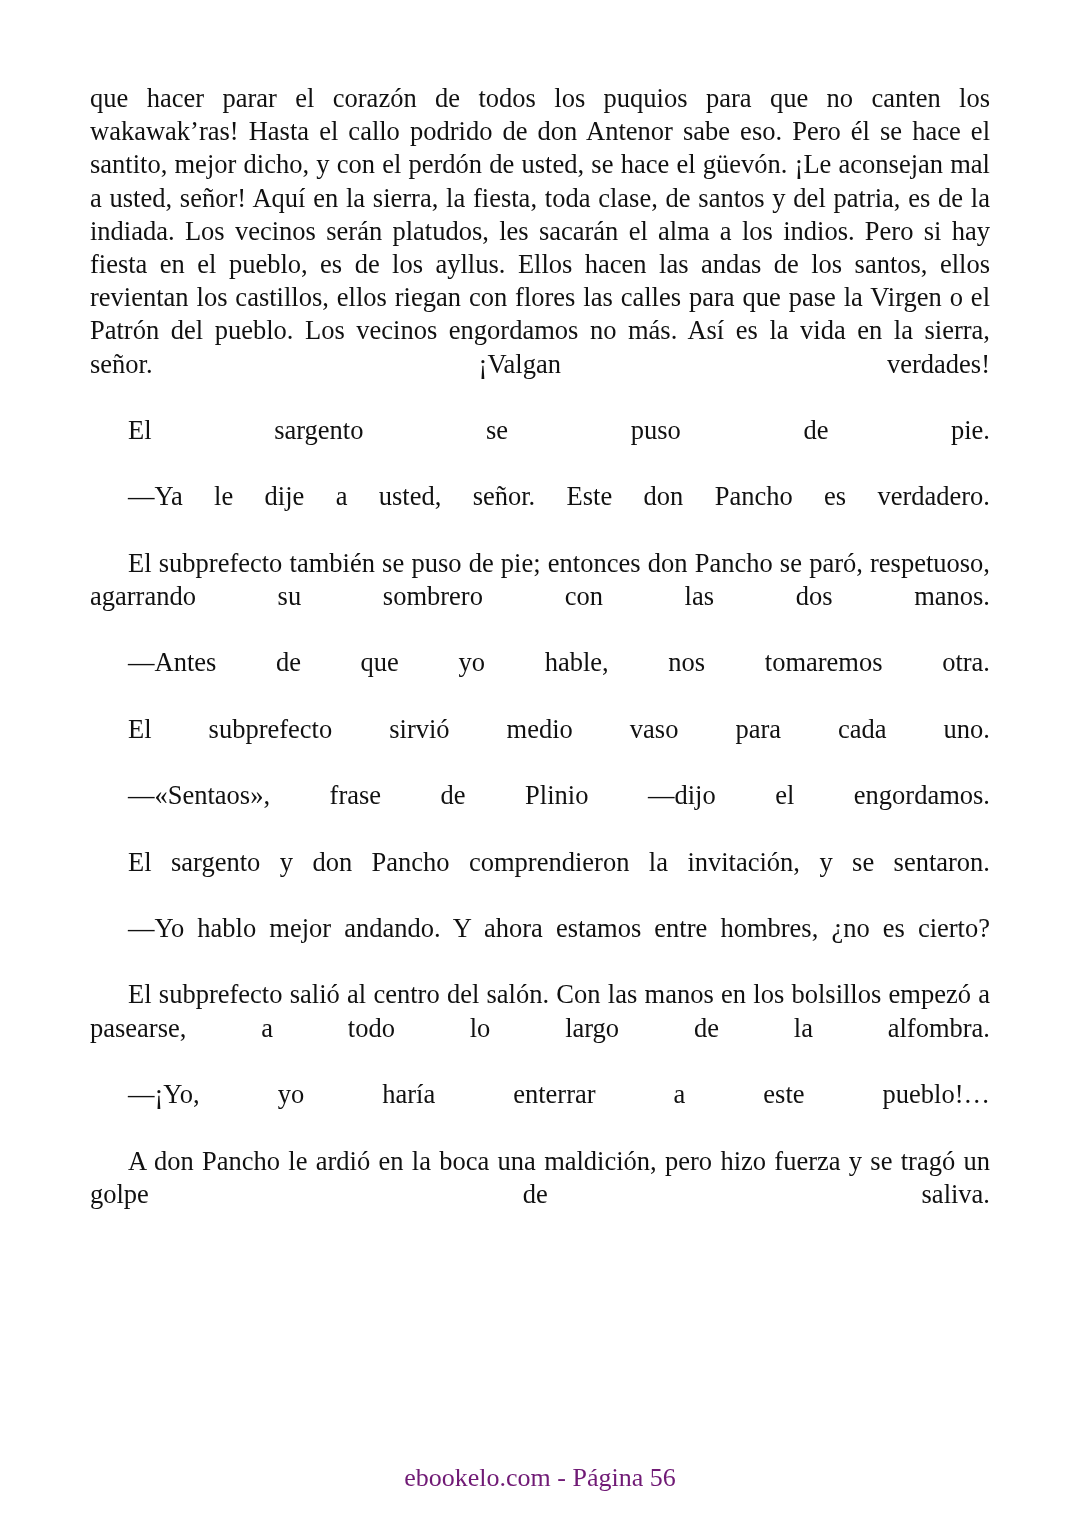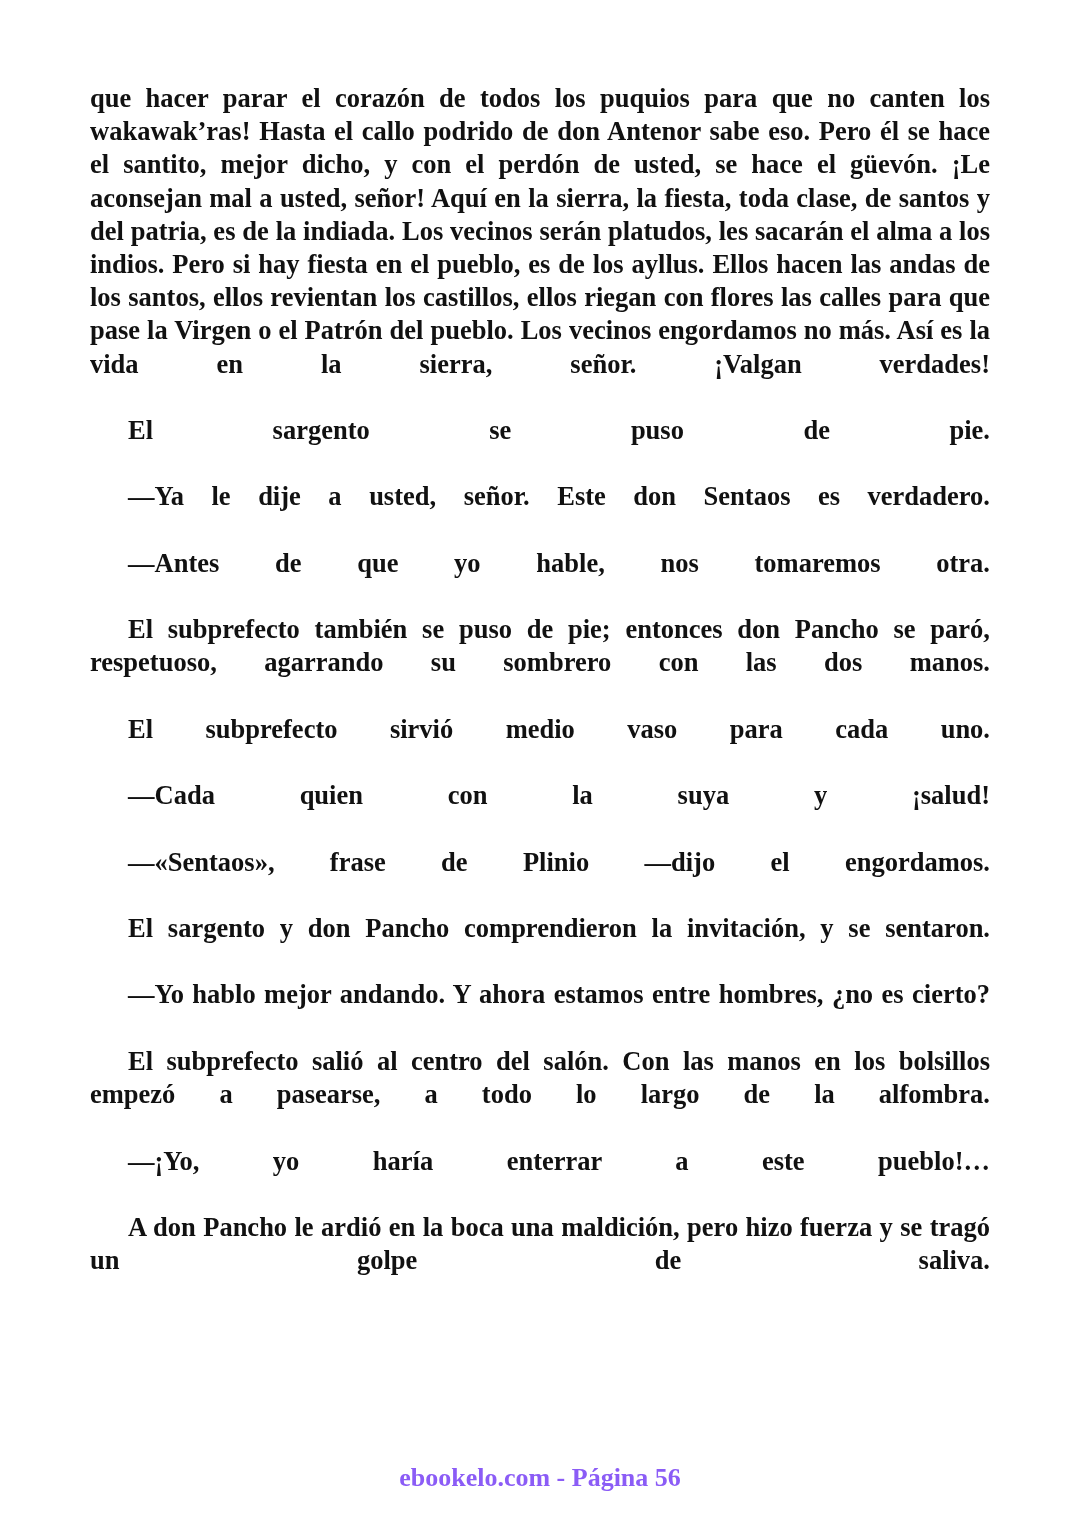--- a/index.html
+++ b/index.html
@@ -20,21 +20,20 @@
   }
 
   .page {
     position: absolute;
     left: 0;
     top: 0;
     width: 881px;
     height: 1527px;
     background: #ffffff;
     box-sizing: border-box;
-    font-weight: bold;
   }
 
   .text-column {
     position: absolute;
     left: 90px;
     top: 82px;
     width: 900px;
   }
 
   p.para {
@@ -63,37 +62,36 @@
   }
 
   .footer {
     position: absolute;
     left: 0;
     top: 1462px;
     width: 1080px;
     text-align: center;
     font-size: 26px;
     line-height: 32px;
-    color: #8b5cf6;
+    color: #701a75;
     font-family: "Liberation Serif", "DejaVu Serif", serif;
   }
 </style>
 </head>
 <body>
 
 <div class="page">
 
   <div class="text-column">
     <p class="para continuation">que hacer parar el corazón de todos los puquios para que no canten los wakawak’ras! Hasta el callo podrido de don Antenor sabe eso. Pero él se hace el santito, mejor dicho, y con el perdón de usted, se hace el güevón. ¡Le aconsejan mal a usted, señor! Aquí en la sierra, la fiesta, toda clase, de santos y del patria, es de la indiada. Los vecinos serán platudos, les sacarán el alma a los indios. Pero si hay fiesta en el pueblo, es de los ayllus. Ellos hacen las andas de los santos, ellos revientan los castillos, ellos riegan con flores las calles para que pase la Virgen o el Patrón del pueblo. Los vecinos engordamos no más. Así es la vida en la sierra, señor. ¡Valgan verdades!</p>
     <p class="para">El sargento se puso de pie.</p>
-    <p class="para">—Ya le dije a usted, señor. Este don Sentaos es verdadero.</p>
+    <p class="para">—Ya le dije a usted, señor. Este don Pancho es verdadero.</p>
+    <p class="para">El subprefecto también se puso de pie; entonces don Pancho se paró, respetuoso, agarrando su sombrero con las dos manos.</p>
     <p class="para">—Antes de que yo hable, nos tomaremos otra.</p>
-    <p class="para">El subprefecto también se puso de pie; entonces don Pancho se paró, respetuoso, agarrando su sombrero con las dos manos.</p>
     <p class="para">El subprefecto sirvió medio vaso para cada uno.</p>
-    <p class="para">—Cada quien con la suya y ¡salud!</p>
     <p class="para">—«Sentaos», frase de Plinio —dijo el engordamos.</p>
     <p class="para">El sargento y don Pancho comprendieron la invitación, y se sentaron.</p>
     <p class="para">—Yo hablo mejor andando. Y ahora estamos entre hombres, ¿no es cierto?</p>
     <p class="para">El subprefecto salió al centro del salón. Con las manos en los bolsillos empezó a pasearse, a todo lo largo de la alfombra.</p>
     <p class="para">—¡Yo, yo haría enterrar a este pueblo!…</p>
     <p class="para">A don Pancho le ardió en la boca una maldición, pero hizo fuerza y se tragó un golpe de saliva.</p>
 
   </div>
 
   <div class="footer">ebookelo.com - Página 56</div>

